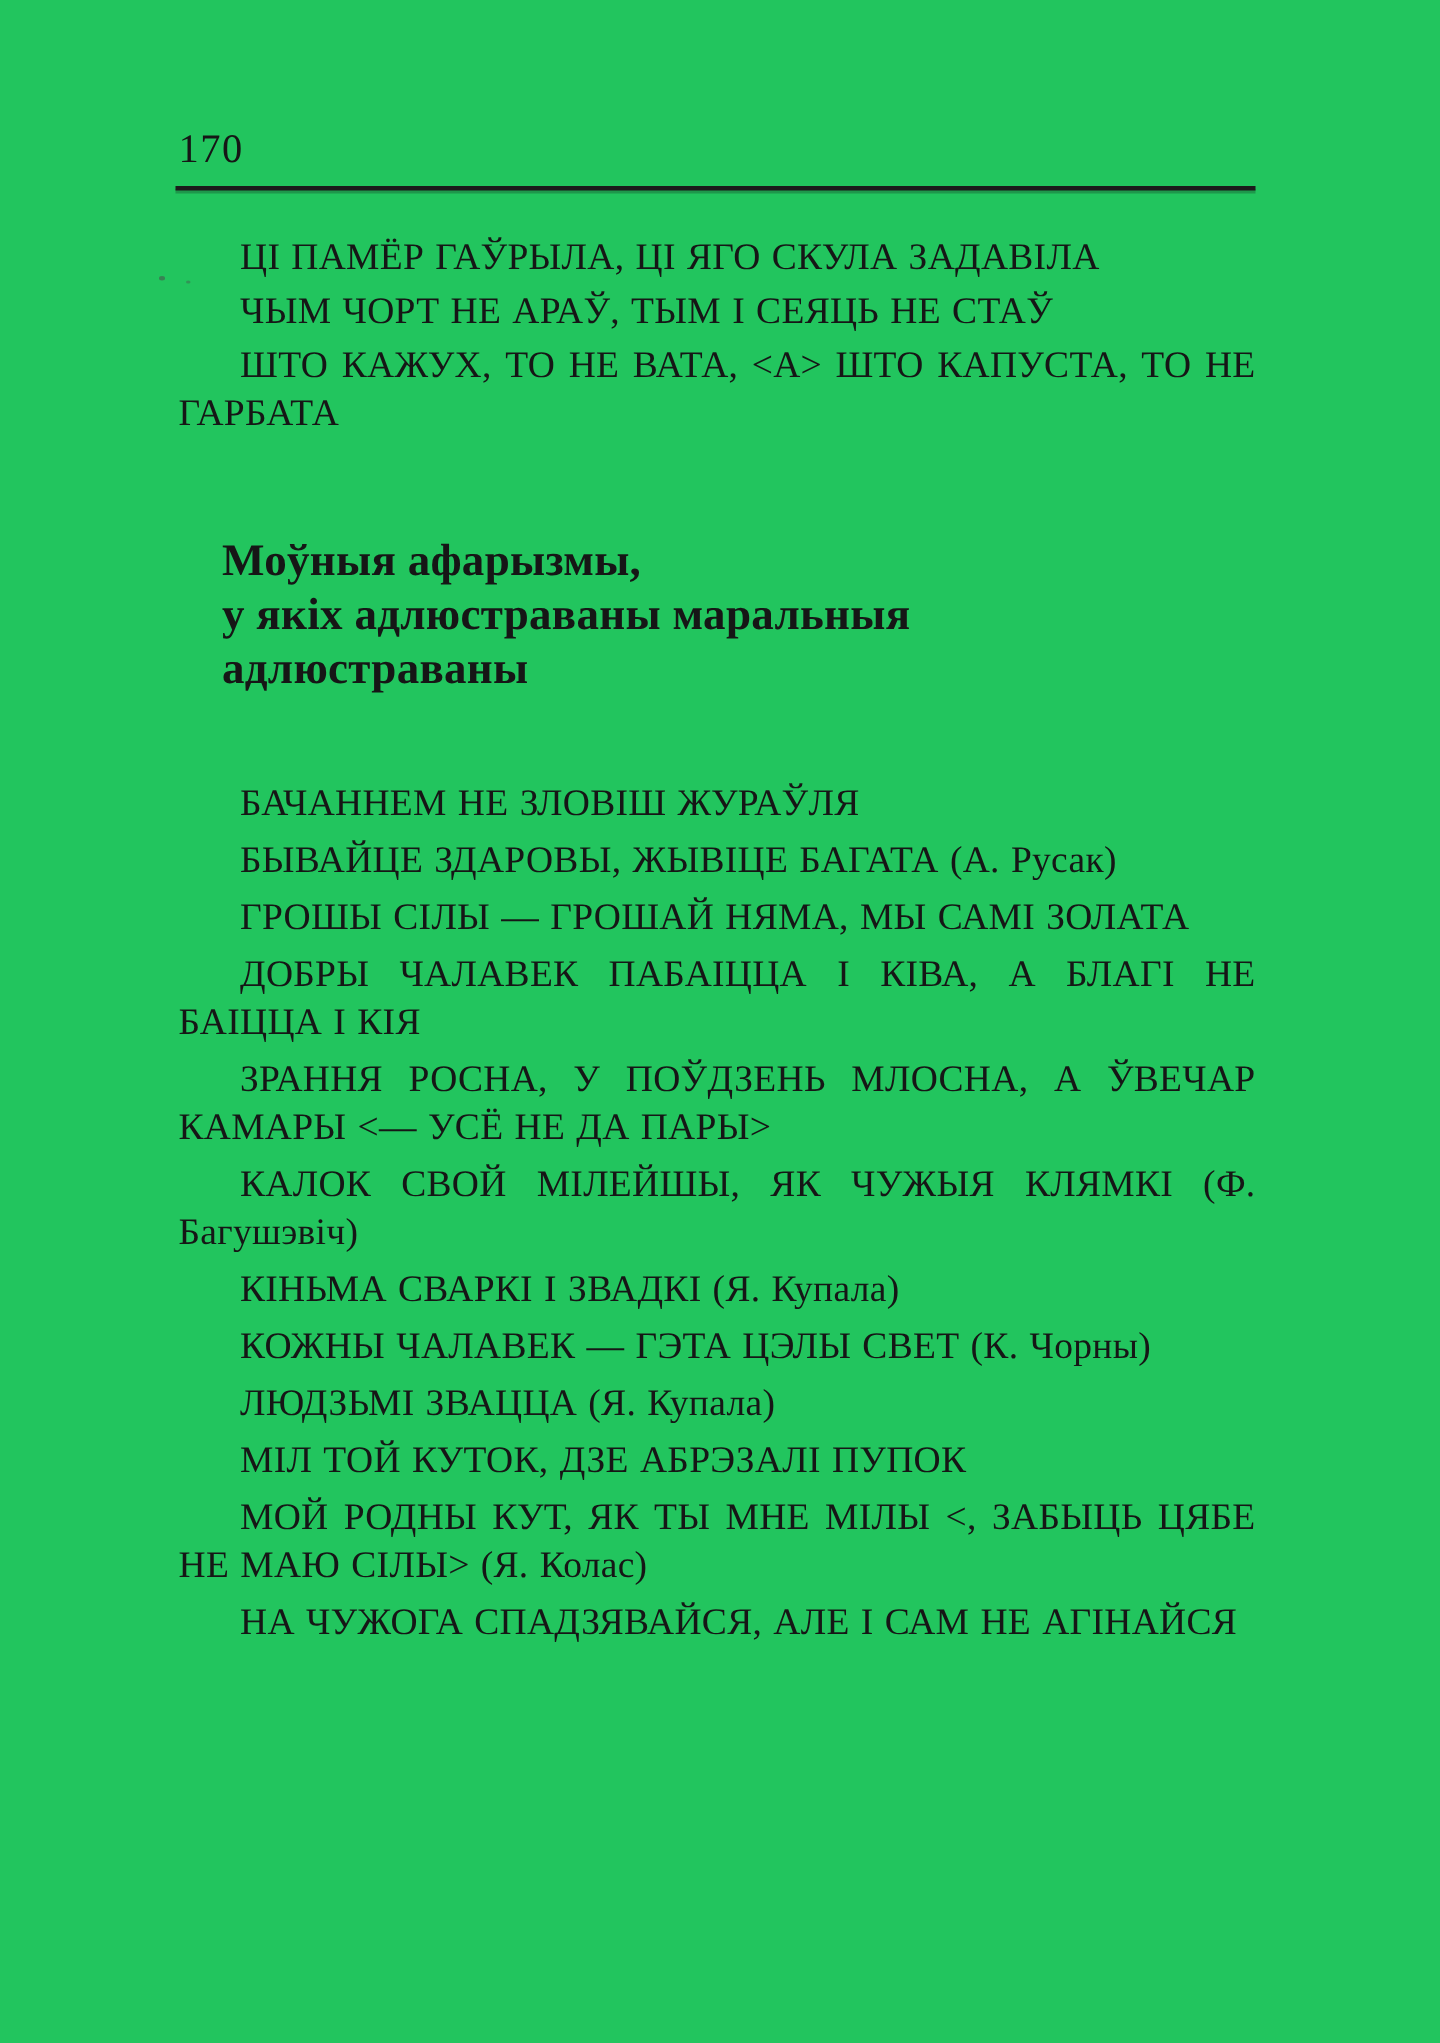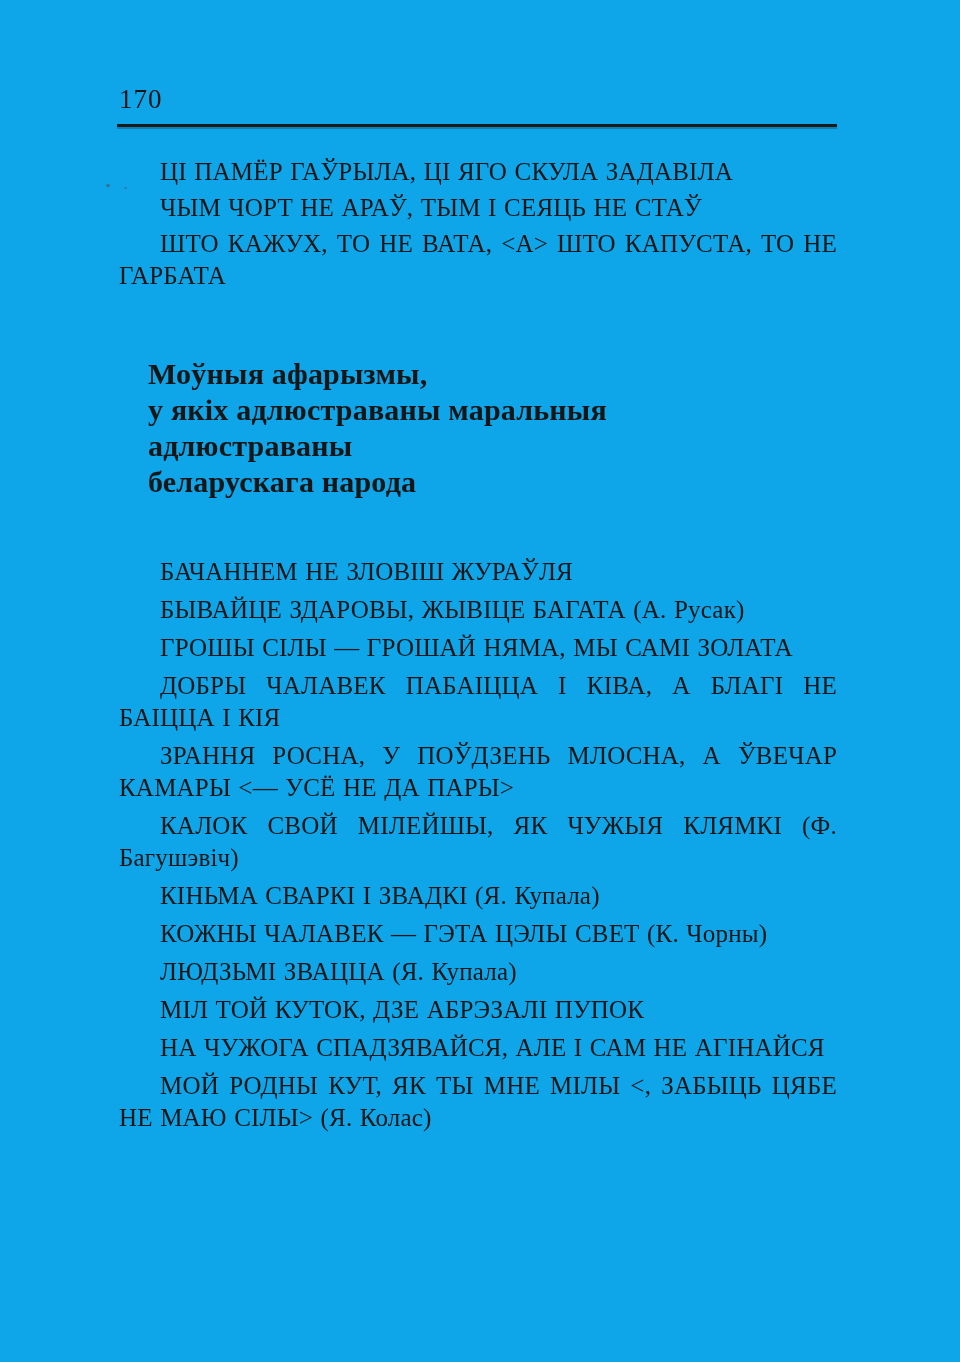--- a/index.html
+++ b/index.html
@@ -4,21 +4,21 @@
 <style>
   html, body {
     margin: 0;
     padding: 0;
     background: #ffffff;
   }
   .page {
     position: relative;
     width: 960px;
     height: 1362px;
-    background: #0ea5e9;
+    background: #22c55e;
     font-family: "Liberation Serif", "DejaVu Serif", serif;
     color: #161616;
     overflow: hidden;
   }
   .page-number {
     position: absolute;
     left: 119px;
     top: 86px;
     font-size: 27px;
     line-height: 27px;
@@ -85,32 +85,31 @@
     <section>
       <p class="para">ЦІ ПАМЁР ГАЎРЫЛА, ЦІ ЯГО СКУЛА ЗАДАВІЛА</p>
       <p class="para">ЧЫМ ЧОРТ НЕ АРАЎ, ТЫМ І СЕЯЦЬ НЕ СТАЎ</p>
       <p class="para">ШТО КАЖУХ, ТО НЕ ВАТА, &lt;А&gt; ШТО КАПУСТА, ТО НЕ ГАРБАТА</p>
     </section>
 
     <header class="section-heading">
       <div>Моўныя афарызмы,</div>
       <div>у якіх адлюстраваны маральныя</div>
       <div>адлюстраваны</div>
-      <div>беларускага народа</div>
     </header>
 
     <section class="aphorism-list">
       <p class="para">БАЧАННЕМ НЕ ЗЛОВІШ ЖУРАЎЛЯ</p>
       <p class="para">БЫВАЙЦЕ ЗДАРОВЫ, ЖЫВІЦЕ БАГАТА (А. Русак)</p>
       <p class="para">ГРОШЫ СІЛЫ — ГРОШАЙ НЯМА, МЫ САМІ ЗОЛАТА</p>
       <p class="para">ДОБРЫ ЧАЛАВЕК ПАБАІЦЦА І КІВА, А БЛАГІ НЕ БАІЦЦА І КІЯ</p>
       <p class="para">ЗРАННЯ РОСНА, У ПОЎДЗЕНЬ МЛОСНА, А ЎВЕЧАР КАМАРЫ &lt;— УСЁ НЕ ДА ПАРЫ&gt;</p>
       <p class="para">КАЛОК СВОЙ МІЛЕЙШЫ, ЯК ЧУЖЫЯ КЛЯМКІ (Ф. Багушэвіч)</p>
       <p class="para">КІНЬМА СВАРКІ І ЗВАДКІ (Я. Купала)</p>
       <p class="para">КОЖНЫ ЧАЛАВЕК — ГЭТА ЦЭЛЫ СВЕТ (К. Чорны)</p>
       <p class="para">ЛЮДЗЬМІ ЗВАЦЦА (Я. Купала)</p>
       <p class="para">МІЛ ТОЙ КУТОК, ДЗЕ АБРЭЗАЛІ ПУПОК</p>
+      <p class="para">МОЙ РОДНЫ КУТ, ЯК ТЫ МНЕ МІЛЫ &lt;, ЗАБЫЦЬ ЦЯБЕ НЕ МАЮ СІЛЫ&gt; (Я. Колас)</p>
       <p class="para">НА ЧУЖОГА СПАДЗЯВАЙСЯ, АЛЕ І САМ НЕ АГІНАЙСЯ</p>
-      <p class="para">МОЙ РОДНЫ КУТ, ЯК ТЫ МНЕ МІЛЫ &lt;, ЗАБЫЦЬ ЦЯБЕ НЕ МАЮ СІЛЫ&gt; (Я. Колас)</p>
     </section>
 
   </div>
 </div>
 
 </body></html>

